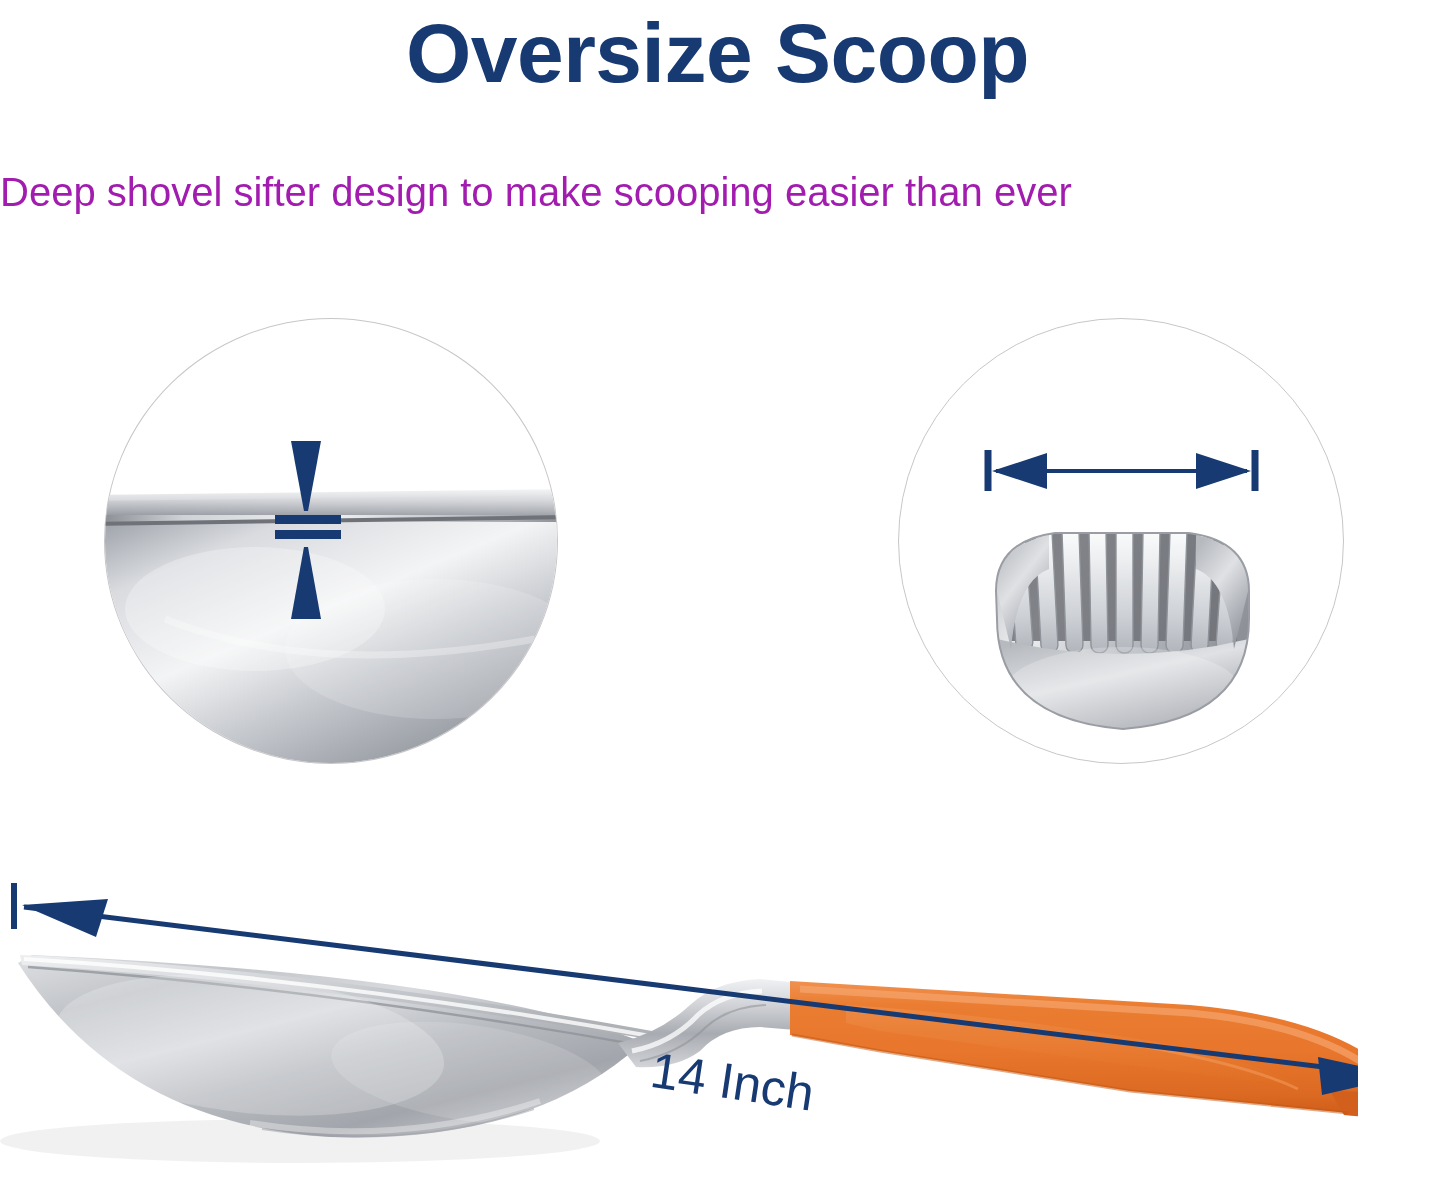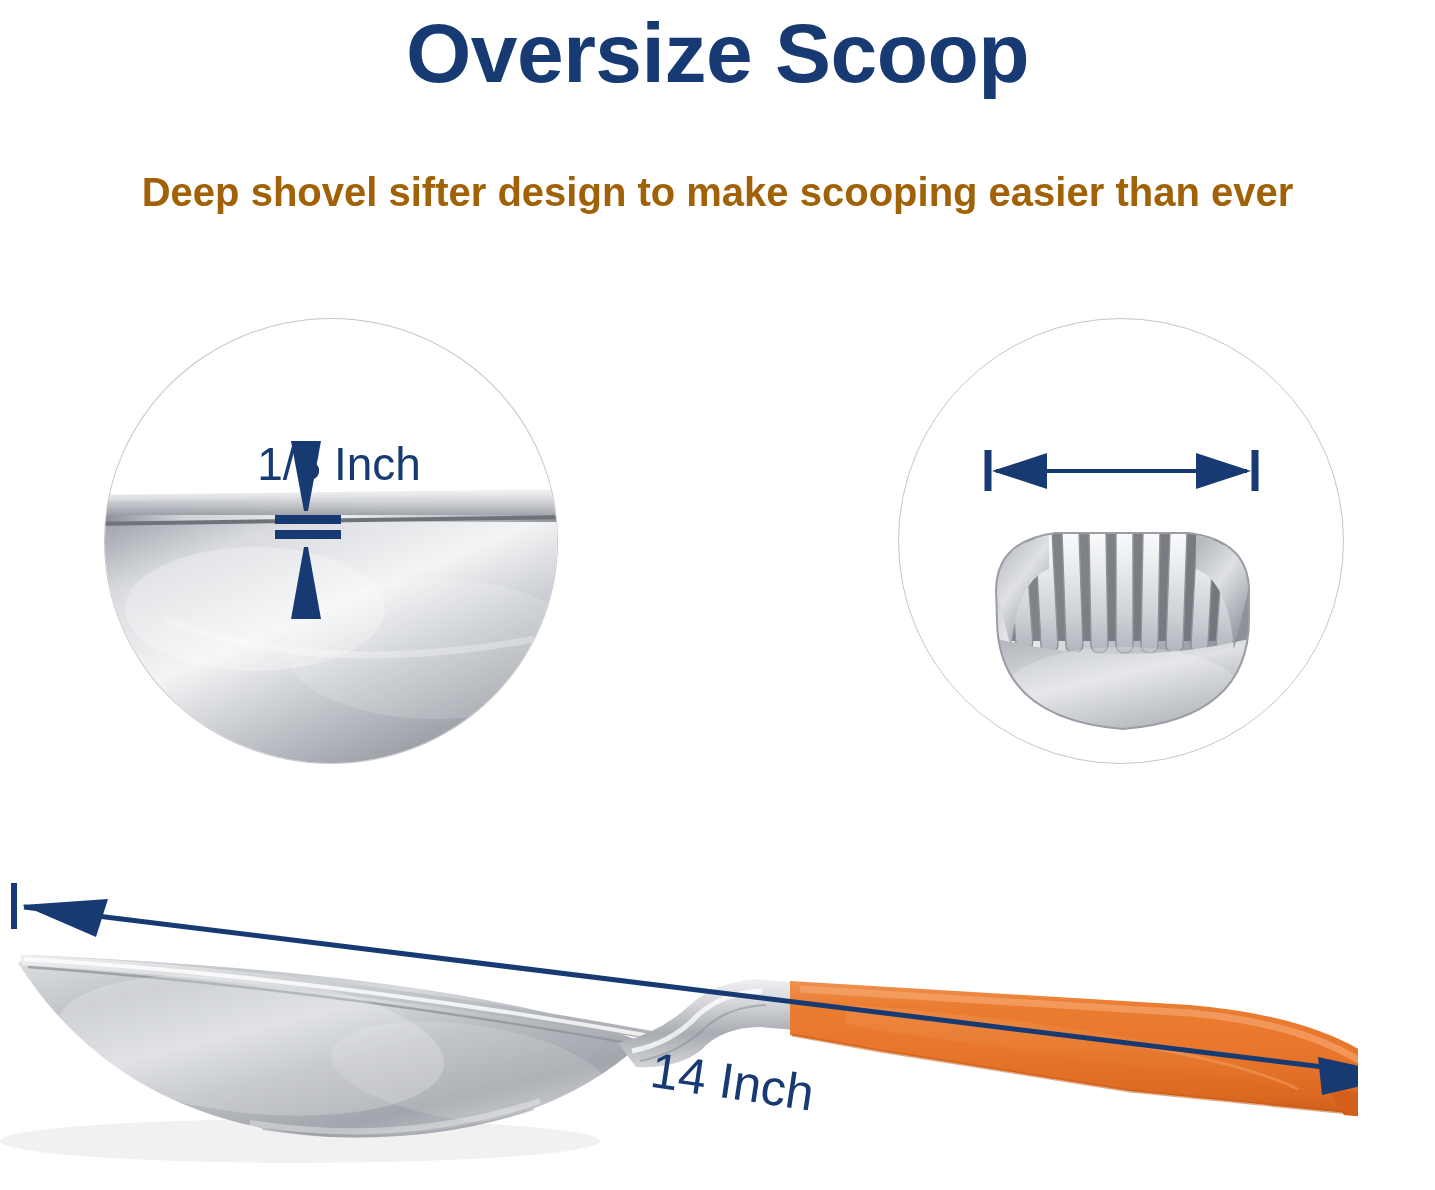--- a/index.html
+++ b/index.html
@@ -31,24 +31,23 @@
     letter-spacing: -0.5px;
     color: #173a72;
     line-height: 1.08;
     white-space: nowrap;
   }
   .subhead {
     position: absolute;
     left: 0;
     top: 168px;
     width: 1435px;
-    text-align: center;
     font-size: 40px;
-    font-weight: 700;
-    color: #a16207;
+    font-weight: 400;
+    color: #a21caf;
     line-height: 1.2;
     white-space: nowrap;
   }
 
   
   .callout {
     position: absolute;
     border: 1.6px solid #c9c6c9;
     border-radius: 50%;
     background: #ffffff;
@@ -168,21 +167,20 @@
       </g>
 
       <g fill="#173a72">
         <polygon points="186,122 216,122 203,192 199,192"></polygon>
         <rect x="170" y="196" width="66" height="9"></rect>
         <rect x="170" y="211" width="66" height="9"></rect>
         <polygon points="199,228 203,228 216,300 186,300"></polygon>
       </g>
     </svg>
 
-    <div class="callout-label" id="label-thickness">1/8 Inch</div>
   </div>
 
   <div class="callout" id="callout-width">
 
     <svg class="callout-svg" viewBox="0 0 444 444" preserveAspectRatio="none">
       <defs>
         <linearGradient id="headBody" x1="0" y1="0" x2="1" y2="0.45">
           <stop offset="0%" stop-color="#9fa3a9"></stop>
           <stop offset="12%" stop-color="#cfd2d6"></stop>
           <stop offset="30%" stop-color="#eeeff0"></stop>

